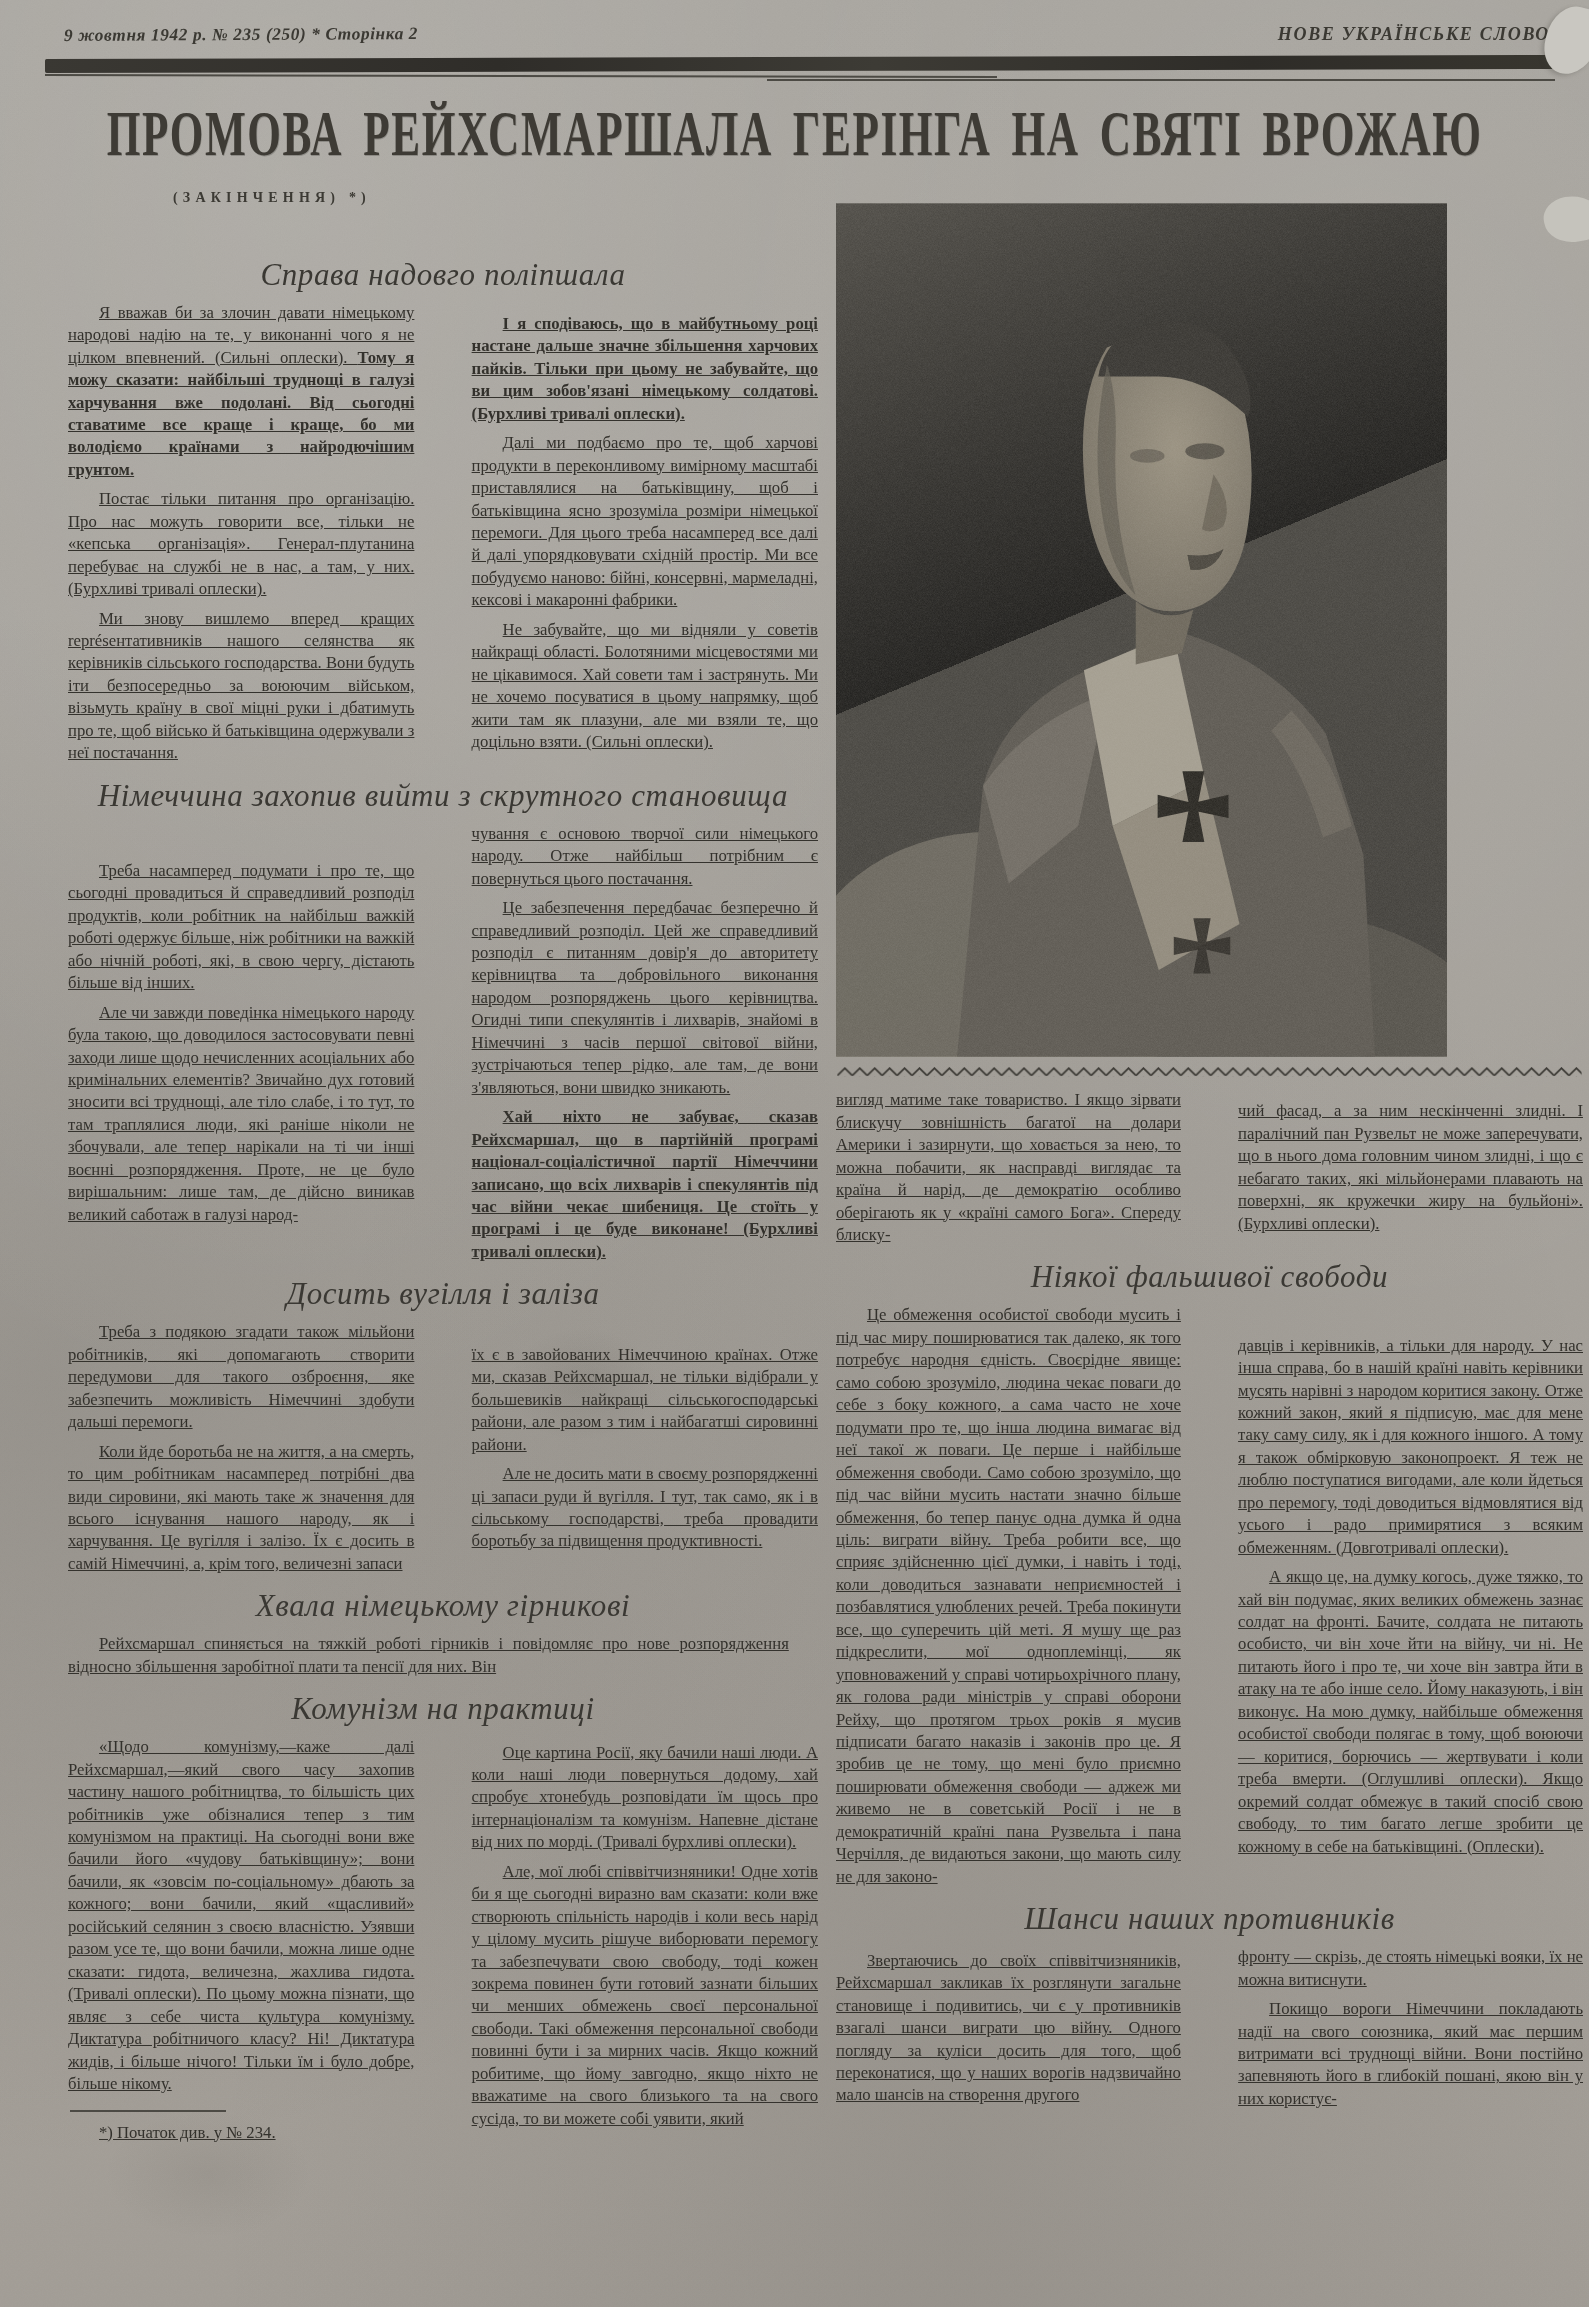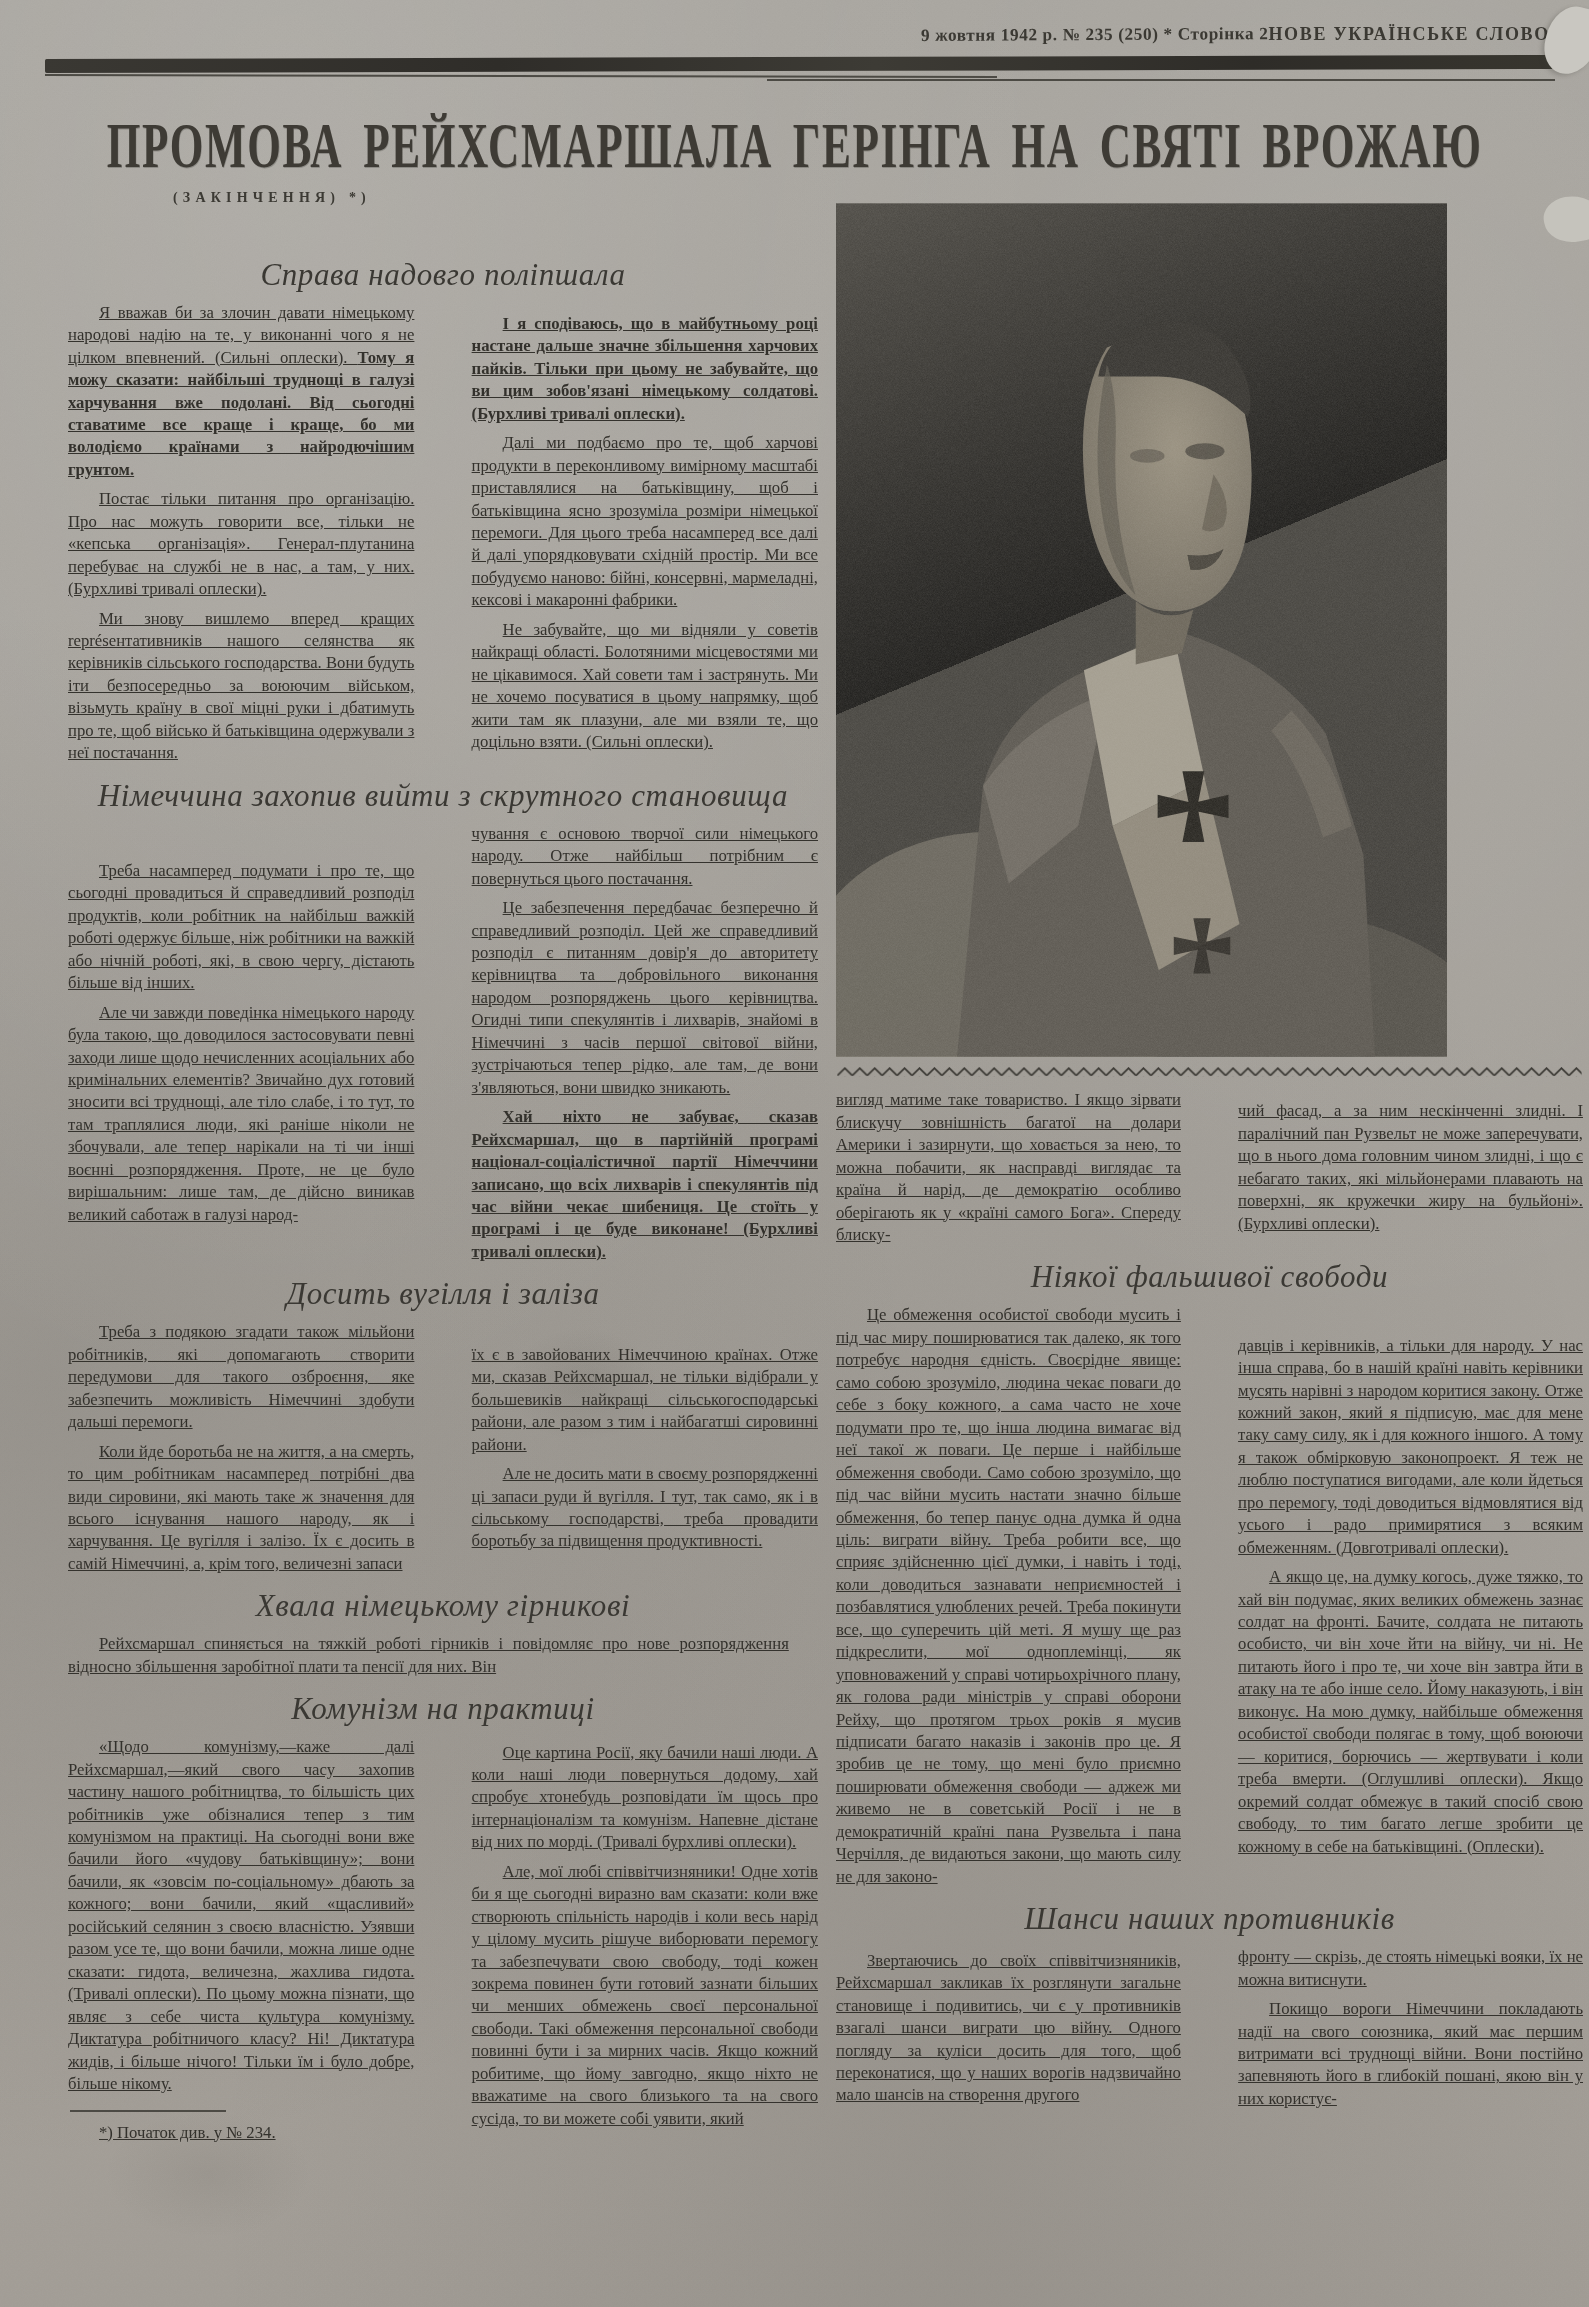--- a/index.html
+++ b/index.html
@@ -14,28 +14,28 @@
     position:relative;width:1590px;height:2307px;overflow:hidden;
     background:
       radial-gradient(ellipse at 18% 8%, rgba(255,255,255,.10), transparent 42%),
       radial-gradient(ellipse at 85% 20%, rgba(255,255,255,.06), transparent 35%),
       radial-gradient(ellipse at 60% 95%, rgba(46,44,40,.10), transparent 55%),
       radial-gradient(ellipse at 3% 60%, rgba(46,44,40,.12), transparent 40%),
       linear-gradient(#aaa7a1,#a49f98);
   }
   .grain{position:absolute;inset:0;opacity:.07;pointer-events:none;}
   
-  .masthead{position:absolute;top:24px;left:64px;right:40px;display:flex;justify-content:flex-end;align-items:baseline;}
+  .masthead{position:absolute;top:24px;left:64px;right:40px;display:flex;justify-content:space-between;align-items:baseline;font-style:italic;}
   .issue-info{font-weight:bold;font-size:17.3px;letter-spacing:0.6px;color:#3b3933;transform:rotate(-.3deg);}
   .paper-name{font-weight:bold;font-size:18px;letter-spacing:1.7px;color:#3b3933;}
   .rule-thick{position:absolute;top:57px;left:45px;right:35px;height:14px;background:linear-gradient(90deg,#3a3833 0%,#2f2d29 30%,#3d3b35 55%,#2e2c28 80%,#38362f 100%);border-radius:1.7px;transform:rotate(-.15deg);}
   .rule-thin-a{position:absolute;top:75px;left:45px;width:952px;height:1.7px;background:#4c4a44;transform:rotate(.12deg);}
   .rule-thin-b{position:absolute;top:79px;left:767px;right:35px;height:1.7px;background:#4c4a44;}
   
-  .headline{position:absolute;top:109px;left:69px;right:69px;text-align:center;}
+  .headline{position:absolute;top:97px;left:69px;right:69px;text-align:center;}
   .headline span{display:inline-block;font-weight:bold;font-size:45px;letter-spacing:1.7px;word-spacing:8px;color:#3e3b35;transform:scale(.96,1.42);transform-origin:center top;white-space:nowrap;text-shadow:0.6px 0.6px 0 rgba(40,38,34,.25);}
   .subtitle{position:absolute;top:190px;left:173px;font-size:14px;font-weight:bold;letter-spacing:5.2px;color:#3c3a34;}
   
   .left-half{position:absolute;top:253px;left:68px;width:750px;}
   .right-half{position:absolute;top:203px;left:836px;width:747px;}
   
   .sect-h{font-style:italic;font-weight:normal;font-size:31px;color:#3a3833;text-align:center;margin:3.5px 0 9.2px 0;letter-spacing:0.6px;}
   .cols{display:flex;gap:28px;align-items:center;text-decoration:underline;}
   .col{flex:1 1 0;min-width:0;}
   .vrule{flex:0 0 1.2px;background:#55524b;opacity:.65;margin:2.3px 0;}

